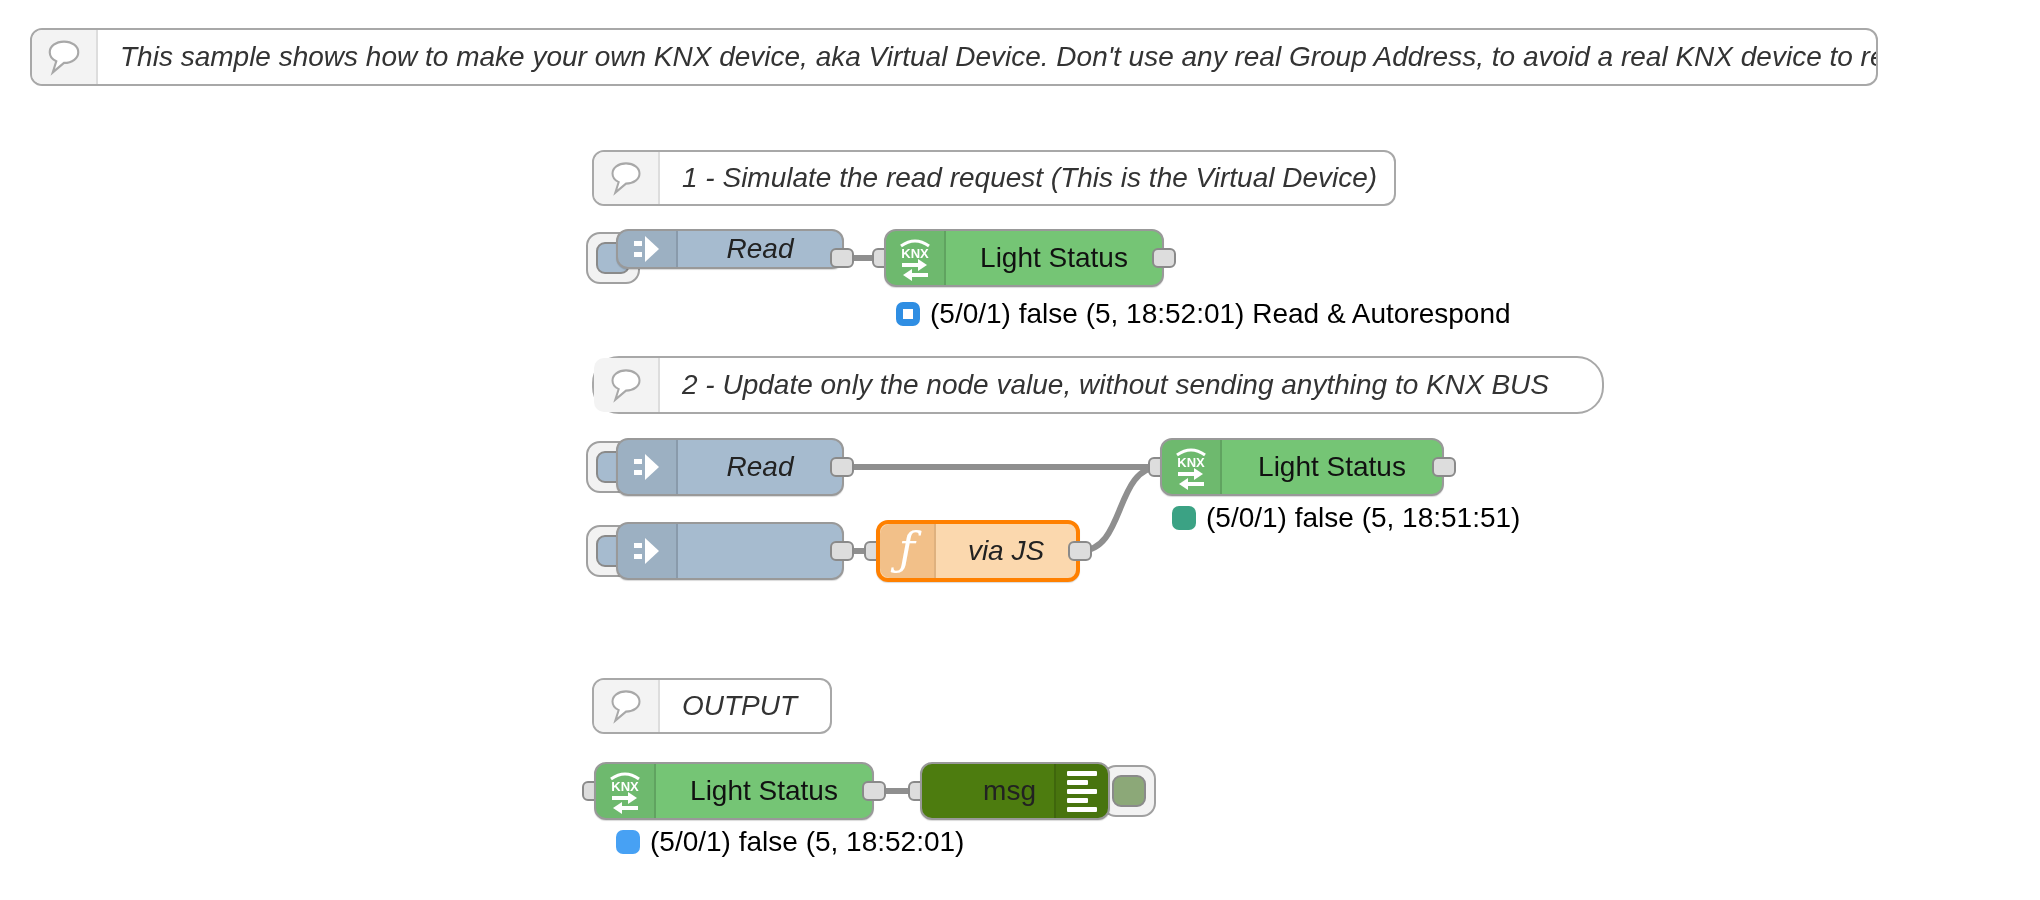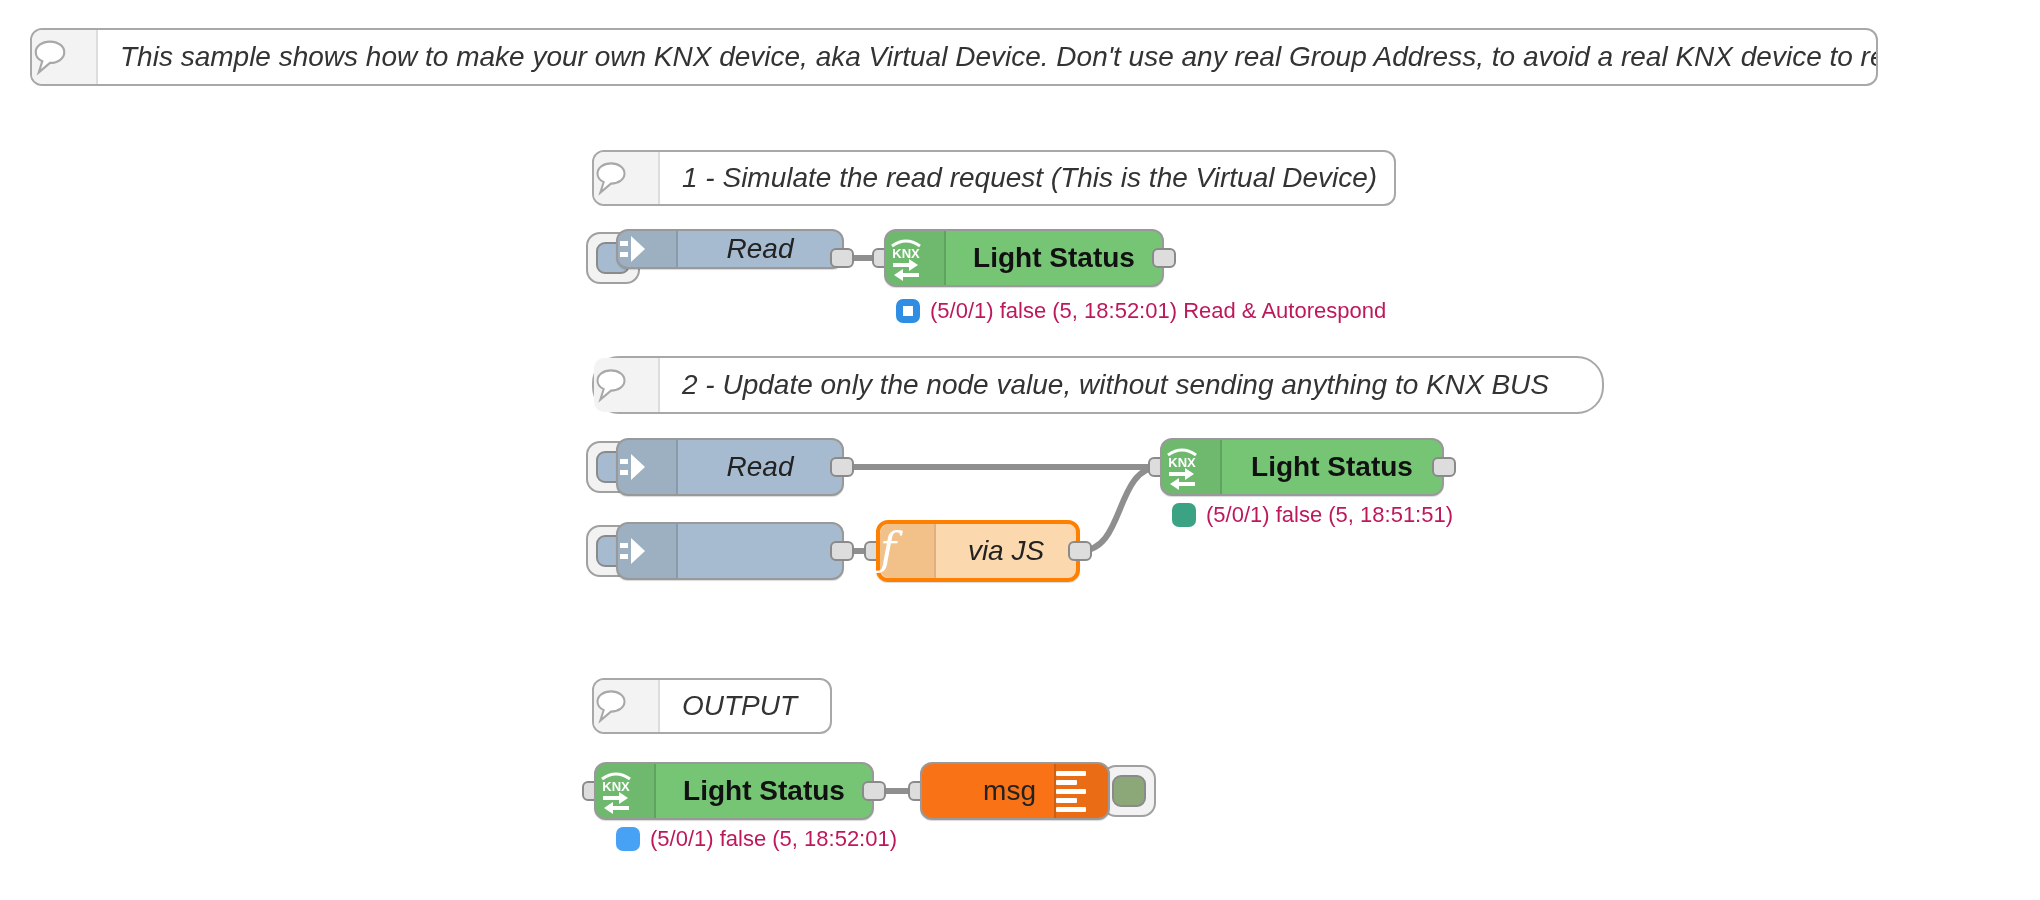--- a/index.html
+++ b/index.html
@@ -6,62 +6,62 @@
   body{font-family:"Liberation Sans",sans-serif;}
   #canvas{position:relative;width:2040px;height:900px;background:#ffffff;overflow:hidden;}
 
   
   #wires{position:absolute;left:0;top:0;width:2040px;height:900px;}
   #wires path{fill:none;stroke:#8f8f8f;stroke-width:6;stroke-linecap:round;}
 
   
   .node{position:absolute;box-sizing:border-box;border:2px solid #999;border-radius:12px;
         display:flex;align-items:stretch;box-shadow:0 1px 1px rgba(0,0,0,.15);}
-  .node .iconbox{width:58px;flex:0 0 58px;display:flex;align-items:center;justify-content:flex-start;
+  .node .iconbox{width:58px;flex:0 0 58px;display:flex;align-items:center;justify-content:center;
         border-right:2px solid rgba(0,0,0,.12);background:rgba(0,0,0,.06);
         border-top-left-radius:10px;border-bottom-left-radius:10px;position:relative;}
   .node .iconbox.right{border-right:none;border-left:2px solid rgba(0,0,0,.12);
         border-radius:0 10px 10px 0;}
   .node .lbl{flex:1;display:flex;align-items:center;justify-content:center;
         font-size:28px;color:#222;white-space:nowrap;overflow:hidden;}
   .italic{font-style:italic;}
 
   
   .comment{background:#fff;border-color:#a8a8a8;box-shadow:none;}
   .comment .iconbox{background:#f3f3f3;border-right:2px solid #ddd;flex-basis:64px;width:64px;}
   .comment .lbl{color:#333;font-style:italic;justify-content:flex-start;padding-left:22px;}
 
   
   .inject{background:#a6bbcf;}
   
   .knx{background:#75c575;}
-  .knx .lbl{color:#111;font-weight:bold;}
+  .knx .lbl{color:#111;}
   
   .func{background:#fbd8ae;border:4px solid #ff8000;border-radius:12px;}
   .func .iconbox{background:#f2c089;border-right:2px solid rgba(0,0,0,.08);flex-basis:54px;width:54px;}
   
-  .debug{background:#f97316;}
+  .debug{background:#4d7c0f;}
   .debug .lbl{justify-content:flex-end;padding-right:18px;}
 
   
   .nbutton{position:absolute;box-sizing:border-box;width:54px;height:52px;background:#f2f2f2;
         border:2px solid #a0a0a0;border-radius:14px;display:flex;align-items:center;justify-content:center;}
   .nbutton .pad{width:34px;height:32px;border-radius:9px;border:2px solid #8a8a8a;box-sizing:border-box;}
   .pad.blue{background:#a6bbcf;}
   .pad.olive{background:#8ca878;}
 
   
   .port{position:absolute;width:24px;height:20px;background:#ddd;border:2px solid #8a8a8a;
         border-radius:6px;box-sizing:border-box;}
 
   
   .status{position:absolute;display:flex;align-items:center;gap:10px;}
   .status .sicon{width:24px;height:24px;border-radius:7px;box-sizing:border-box;flex:0 0 24px;}
   .status .sicon.ring{border:7px solid #888;background:#fff;}
-  .status .stext{font-size:22px;color:#be185d;white-space:nowrap;}
+  .status .stext{font-size:28px;color:#000000;white-space:nowrap;}
 
   
   .svgicon{display:block;}
   .fglyph{font-family:"DejaVu Serif",serif;font-style:italic;font-size:44px;color:#fff;line-height:1;
           transform:translateY(-2px);}
   .dbg-lines{display:flex;flex-direction:column;gap:4px;align-items:flex-start;}
   .dbg-lines span{display:block;height:5px;background:#fff;border-radius:1px;}
   .dbg-lines .long{width:30px;}
   .dbg-lines .short{width:21px;}
 </style>

